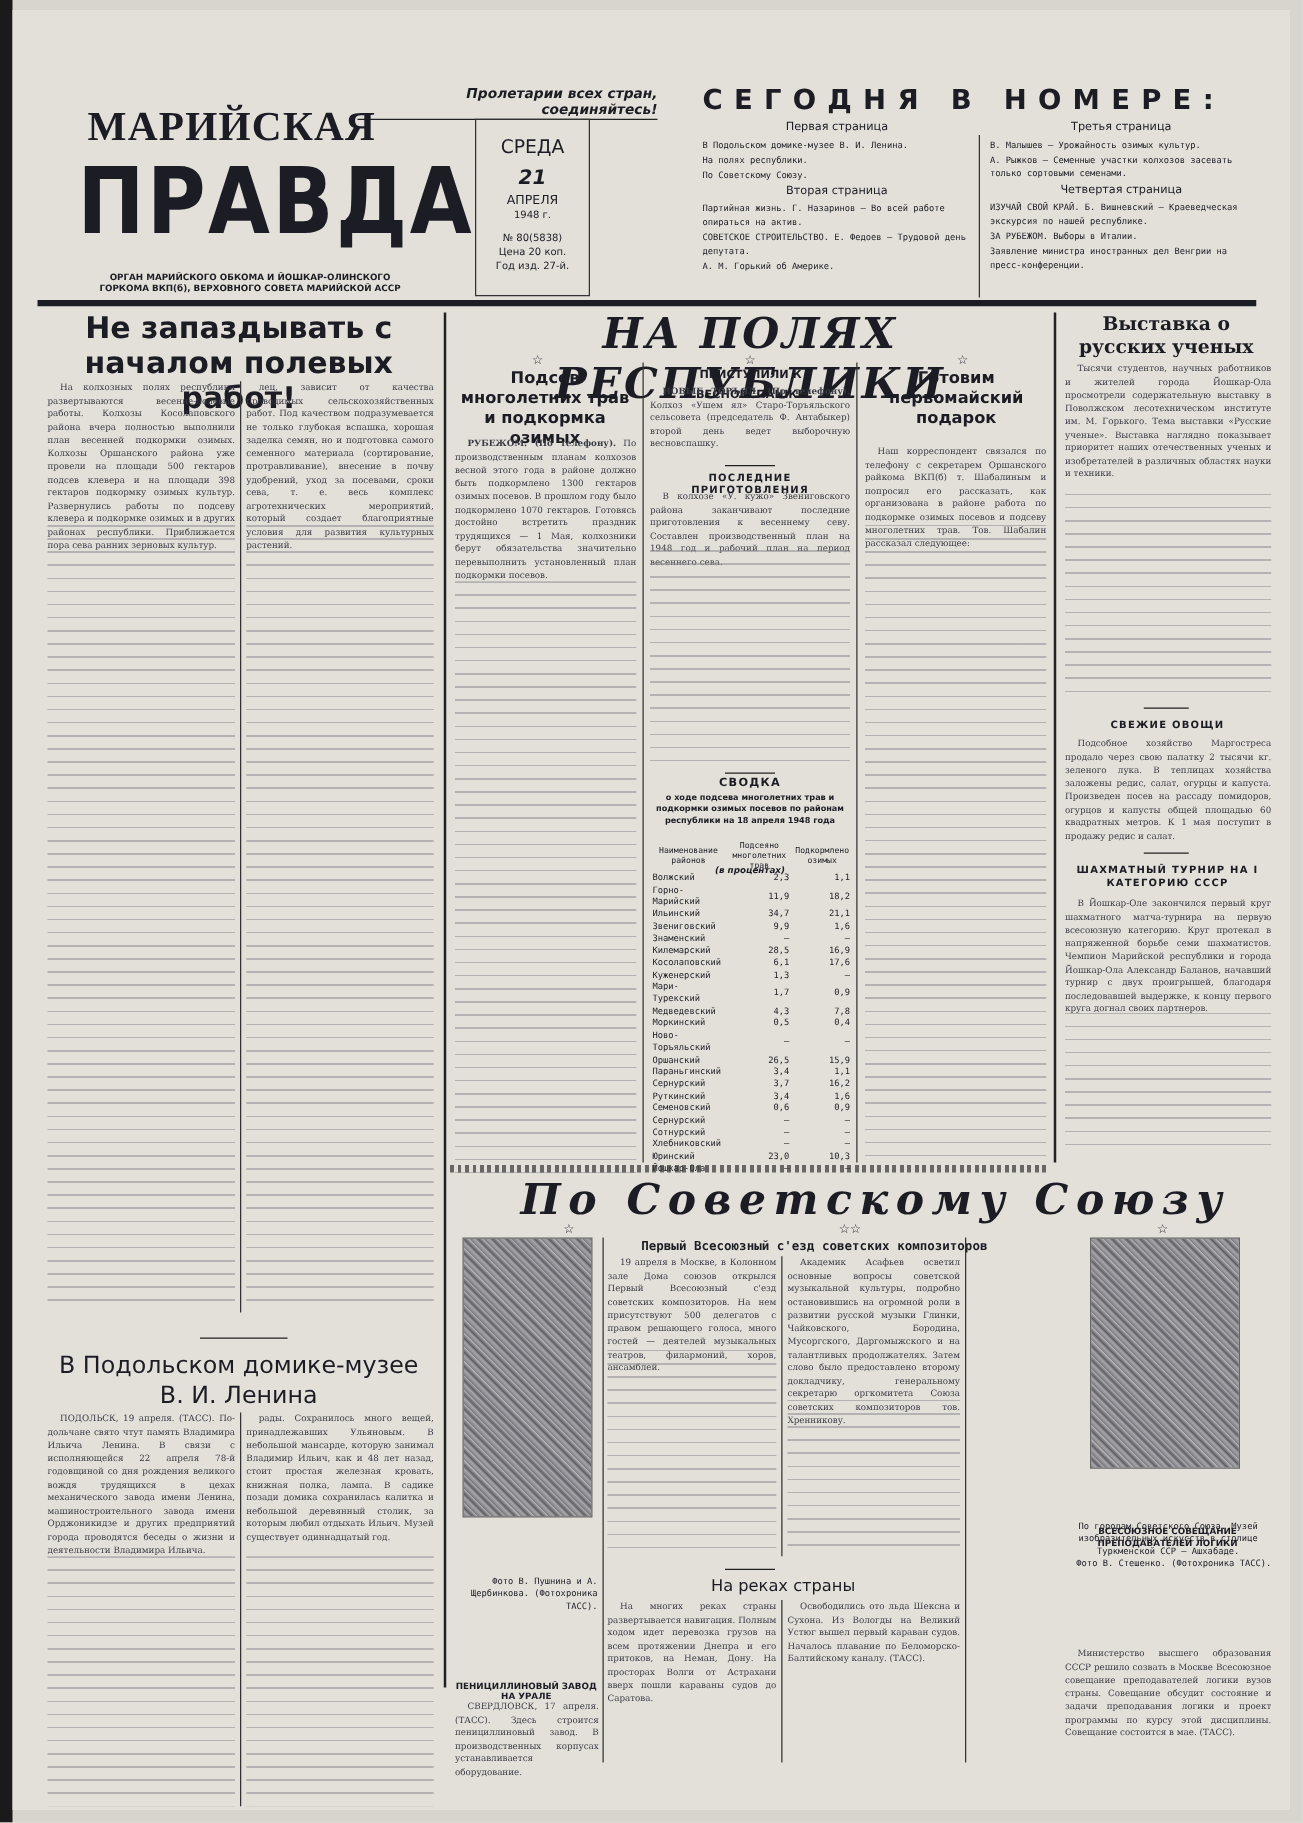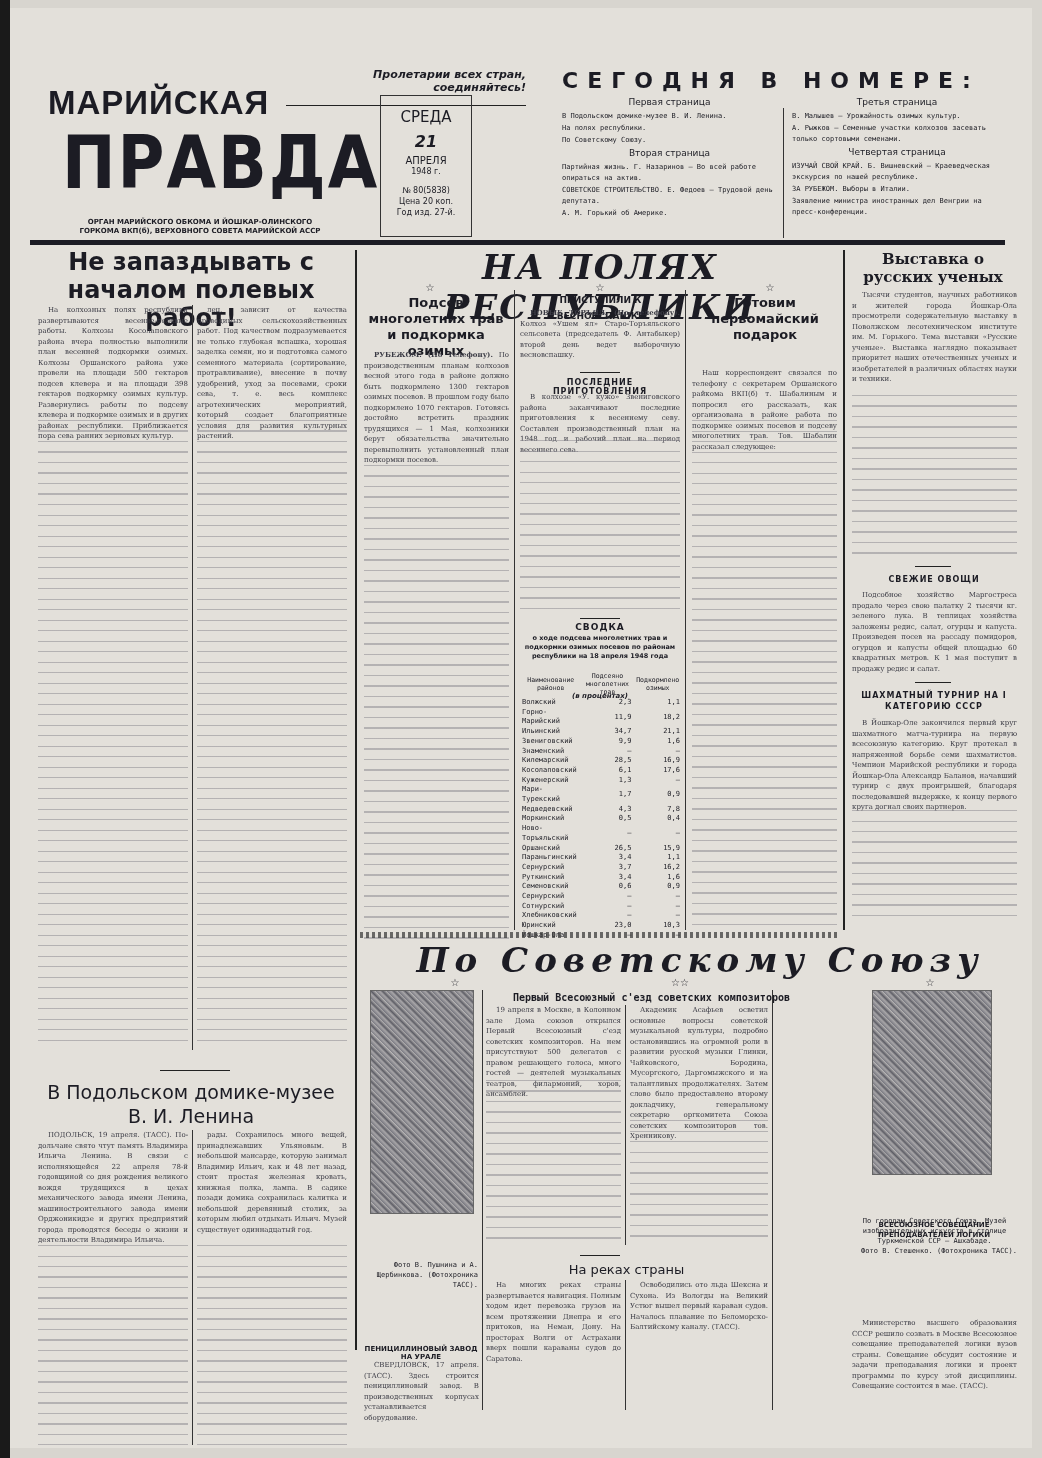--- a/index.html
+++ b/index.html
@@ -1,21 +1,21 @@
 <!DOCTYPE html>
 <html><head>
 <meta charset="utf-8">
 <style>
   html,body{margin:0;padding:0;}
   body{width:1042px;height:1458px;background:#d8d5cf;position:relative;overflow:hidden;font-family:"DejaVu Serif",serif;color:#1c1c24;}
   .page{position:absolute;left:10px;top:8px;width:1022px;height:1440px;background:#e3e0da;}
   .edge{position:absolute;left:0;top:0;width:10px;height:1458px;background:#1a1a1a;}
   .abs{position:absolute;}
-  .motto{left:286px;top:68px;width:240px;text-align:right;font-style:italic;font-size:11px;font-family:"DejaVu Sans",sans-serif;font-weight:bold;border-bottom:1px solid #222;padding-bottom:11px;}
-  .logo1{left:48px;top:84px;font-family:Liberation Sans, sans-serif;font-weight:bold;font-size:33px;letter-spacing:1px;}
+  .motto{left:286px;top:68px;width:240px;text-align:right;font-style:italic;font-size:11px;font-family:"DejaVu Sans",sans-serif;font-weight:bold;border-bottom:1px solid #222;padding-bottom:1px;}
+  .logo1{left:70px;top:84px;font-family:Liberation Serif, serif;font-weight:bold;font-size:33px;letter-spacing:1px;}
   .logo2{left:62px;top:120px;font-family:"DejaVu Sans",sans-serif;font-weight:900;font-size:64px;letter-spacing:2px;transform:scaleY(1.15);transform-origin:top left;}
   .organ{left:60px;top:218px;width:280px;font-family:"DejaVu Sans",sans-serif;font-weight:bold;font-size:7px;text-align:center;line-height:9px;}
   .datebox{left:380px;top:95px;width:90px;height:140px;border:1px solid #333;text-align:center;font-family:"DejaVu Sans",sans-serif;}
   .datebox .dw{font-size:15px;margin-top:12px;}
   .datebox .dn{font-size:16px;font-style:italic;font-weight:bold;margin-top:6px;}
   .datebox .dm{font-size:10px;margin-top:4px;}
   .datebox .sm{font-size:8px;line-height:11px;}
   .toc-title{left:562px;top:68px;width:420px;text-align:left;font-family:"DejaVu Sans",sans-serif;font-size:22px;letter-spacing:9px;font-weight:bold;}
   .toc-col{font-family:"DejaVu Sans Mono",monospace;font-size:7px;line-height:11px;}
   .toc-col .pg{font-family:"DejaVu Sans",sans-serif;font-size:9px;text-align:center;margin:2px 0 3px;}
@@ -258,21 +258,21 @@
           <td>Йошкар-Ола</td>
           <td class="n">—</td>
           <td class="n">—</td>
         </tr>
       </tbody>
   </table>
 </div>
 <div class="abs vrule" style="left:685px;top:290px;height:640px;"></div>
 
 <div class="abs h-art" style="left:690px;top:295px;width:150px;">Готовим первомайский подарок</div>
-<div class="abs body-text" style="left:692px;top:368px;width:145px;">
+<div class="abs body-text" style="left:692px;top:356px;width:145px;">
     <p>Наш корреспондент связался по телефону с секретарем Оршанского райкома ВКП(б) т. Шабалиным и попросил его рассказать, как организована в районе работа по подкормке озимых посевов и подсеву многолетних трав. Тов. Шабалин рассказал следующее:</p>
   </div>
 <div class="abs lines" style="left:692px;top:420px;width:145px;height:510px;"></div>
 <div class="abs vrule" style="left:843px;top:250px;height:680px;background:#222;width:2px;"></div>
 
 <div class="abs wavy" style="left:360px;top:932px;width:480px;"></div>
 
 <div class="abs h-art" style="left:848px;top:250px;width:170px;font-size:15px;line-height:18px;font-family:'DejaVu Serif',serif;">Выставка о русских ученых</div>
 <div class="abs body-text" style="left:852px;top:290px;width:165px;">
     <p>Тысячи студентов, научных работников и жителей города Йошкар-Ола просмотрели содержательную выставку в Поволжском лесотехническом институте им. М. Горького. Тема выставки «Русские ученые». Выставка наглядно показывает приоритет наших отечественных ученых и изобретателей в различных областях науки и техники.</p>

